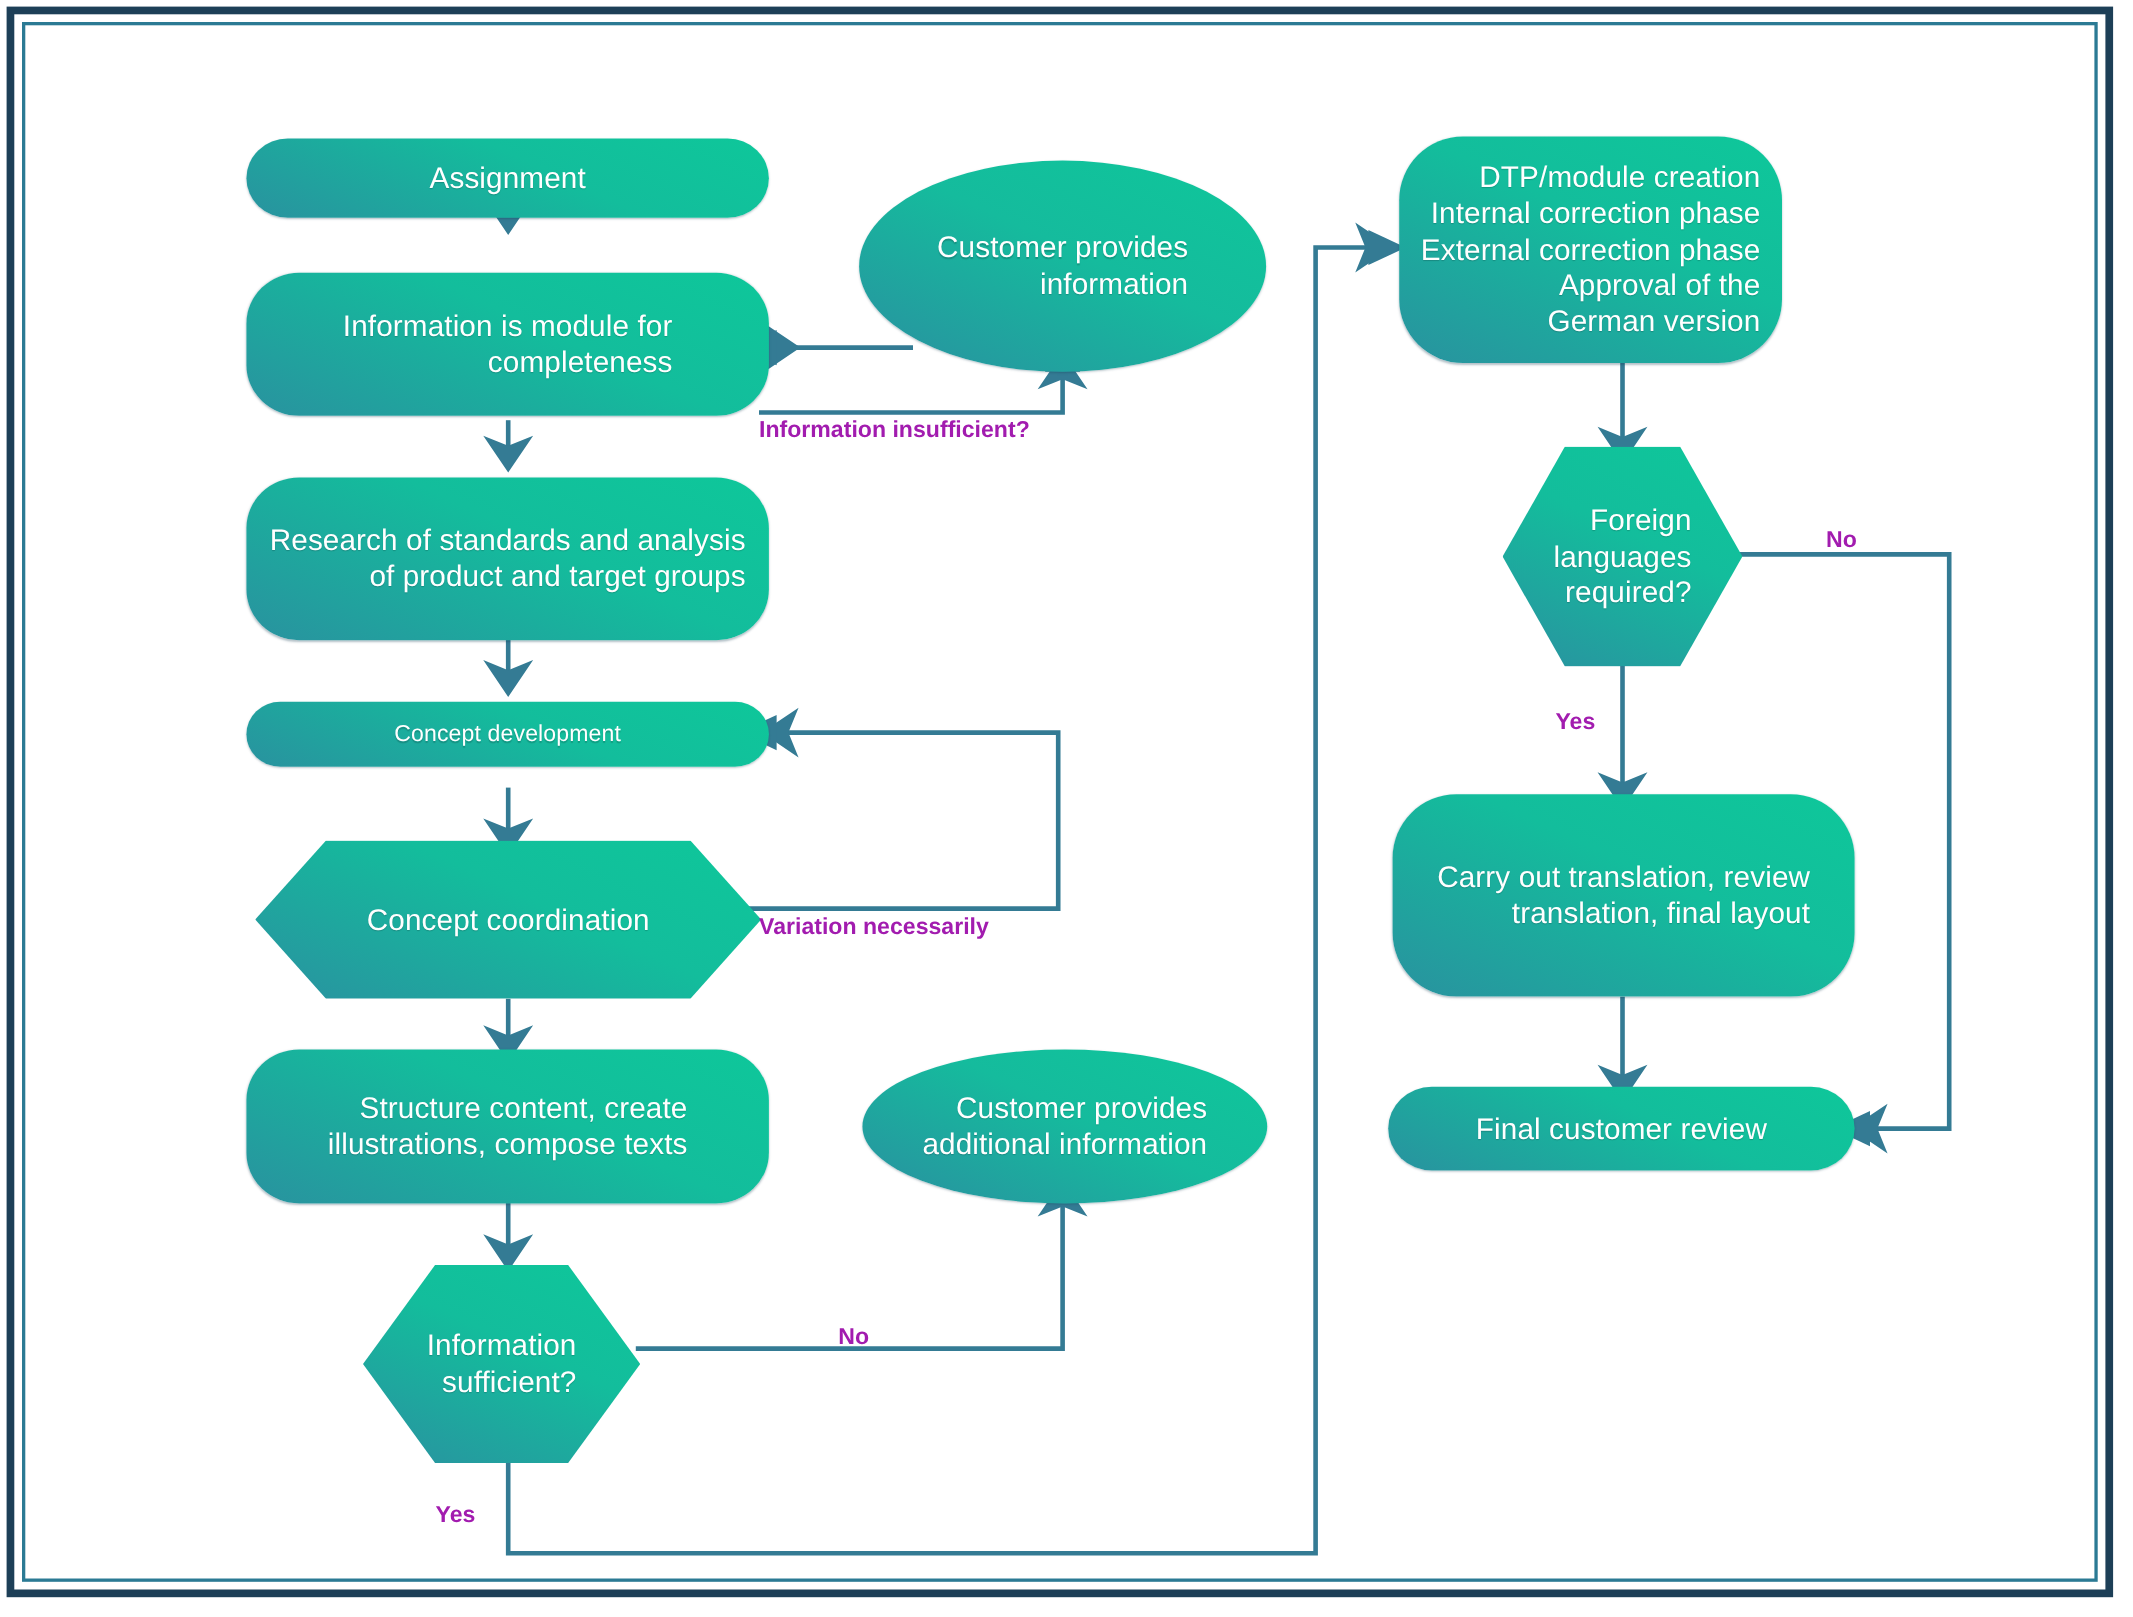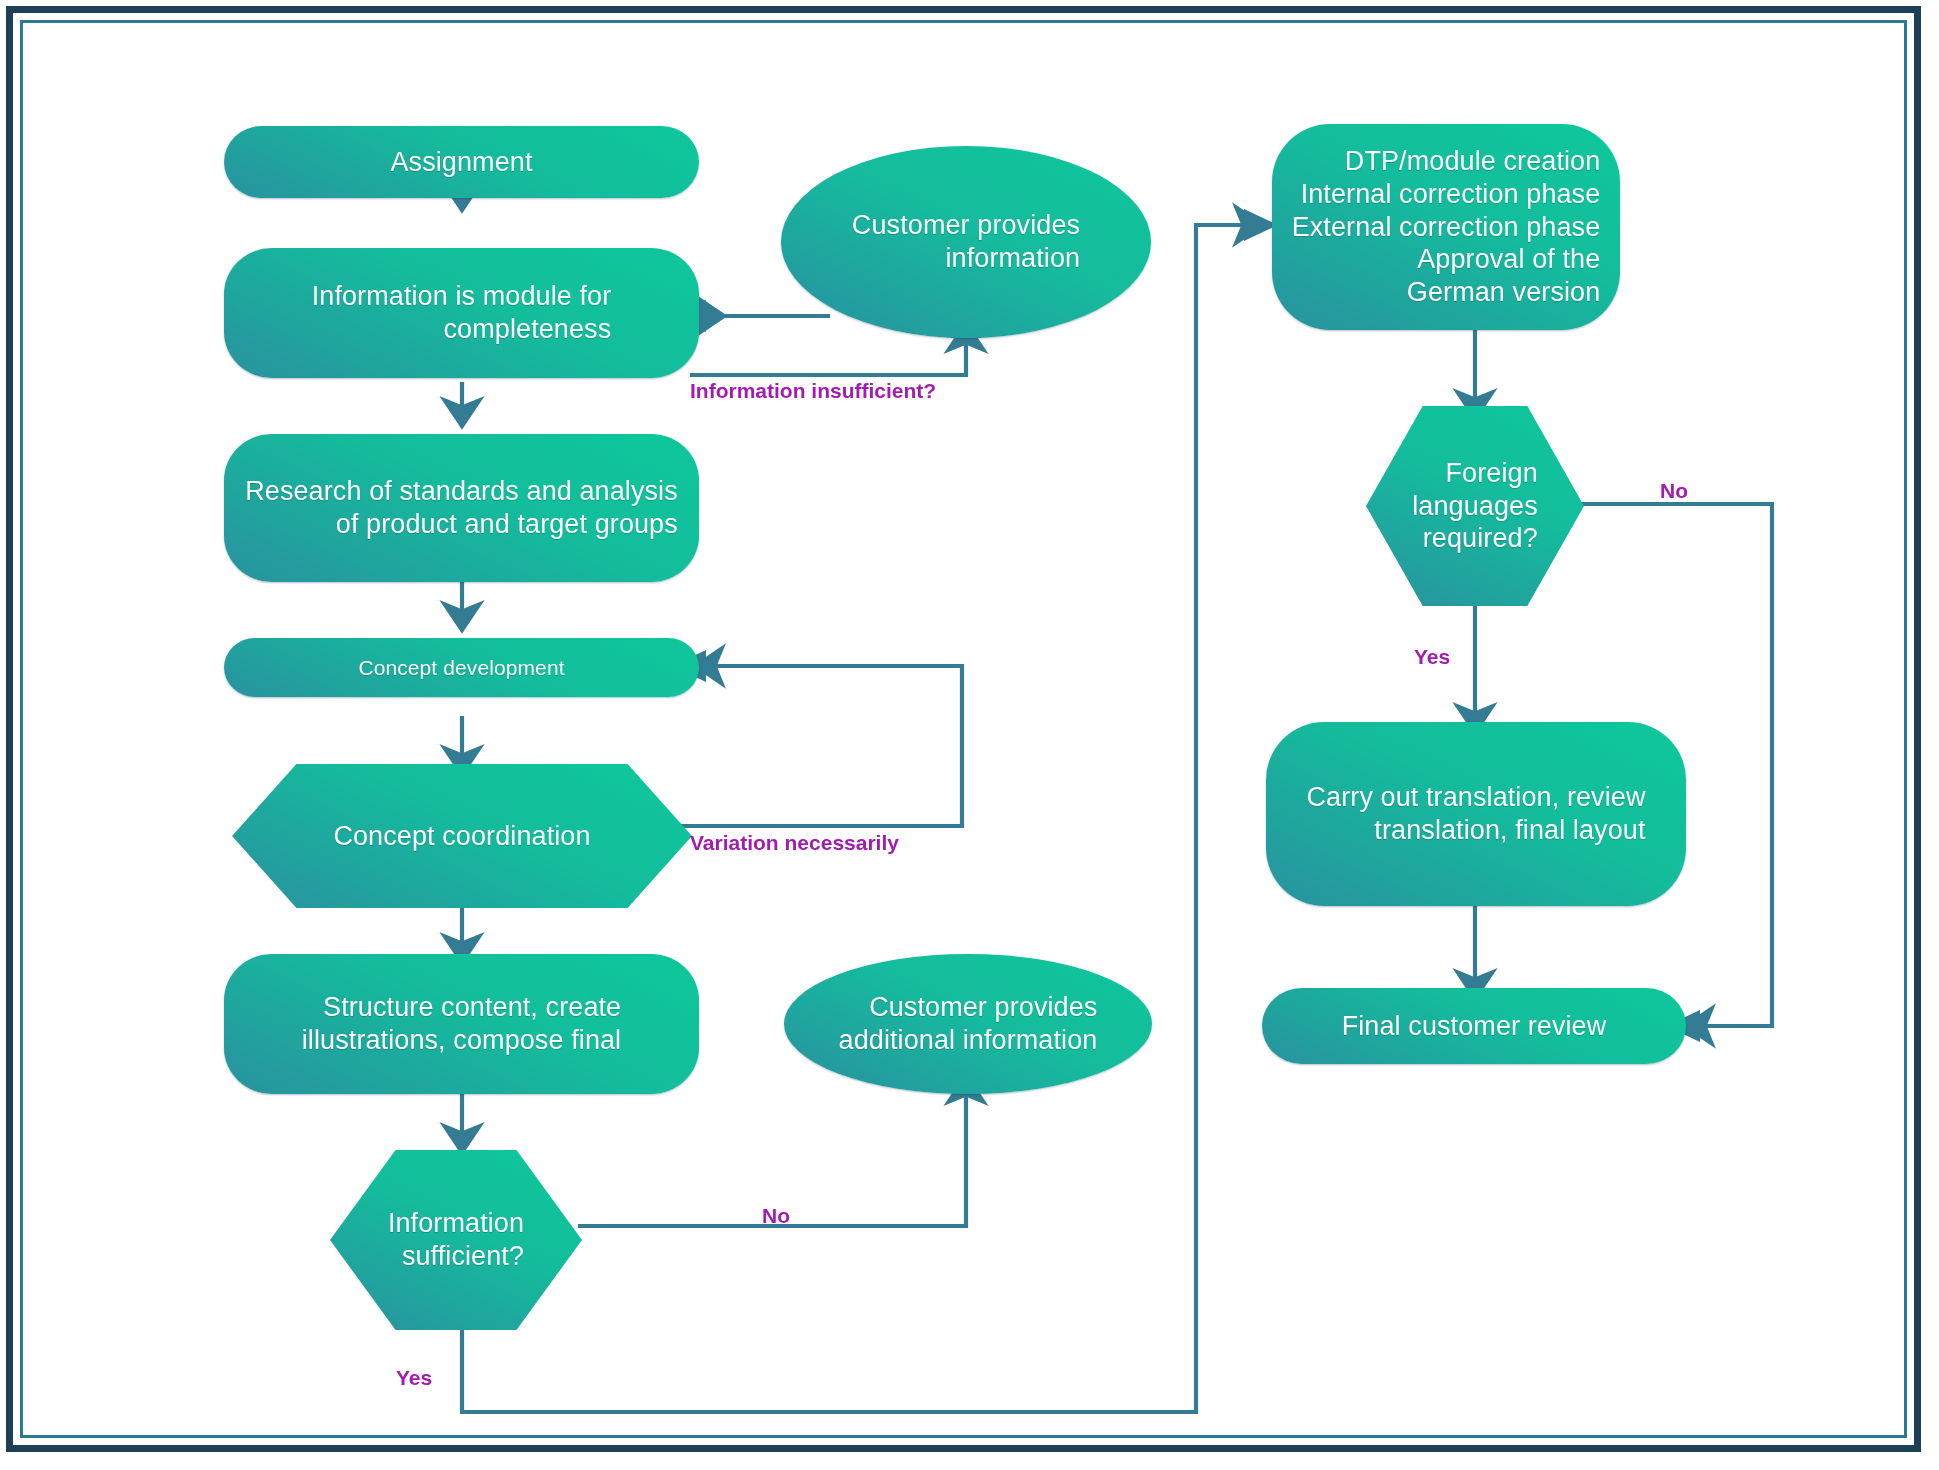--- a/index.html
+++ b/index.html
@@ -178,21 +178,21 @@
   <div class="node shape-pill" style="left:224px; top:638px; width:475px; height:59px; font-size:21px;">
     <span class="node-text">Concept development</span>
   </div>
 
   <div class="node shape-hex-wide" style="left:232px; top:764px; width:460px; height:144px; font-size:27px;">
     <span class="node-text">Concept coordination</span>
   </div>
 
   <div class="node shape-pill" style="left:224px; top:954px; width:475px; height:140px; font-size:27px;">
     <span class="node-text">Structure content, create
-illustrations, compose final</span>
+illustrations, compose texts</span>
   </div>
 
   <div class="node shape-ellipse" style="left:784px; top:954px; width:368px; height:140px; font-size:27px;">
     <span class="node-text">Customer provides
 additional information</span>
   </div>
 
   <div class="node shape-hex-tall" style="left:330px; top:1150px; width:252px; height:180px; font-size:27px;">
     <span class="node-text">Information
 sufficient?</span>

